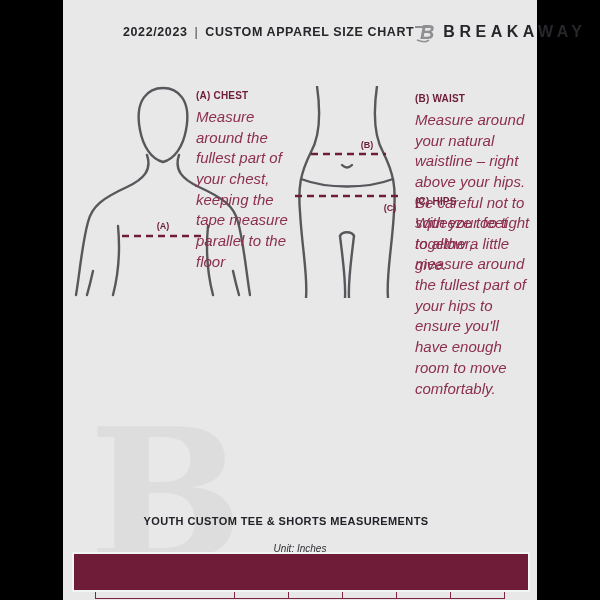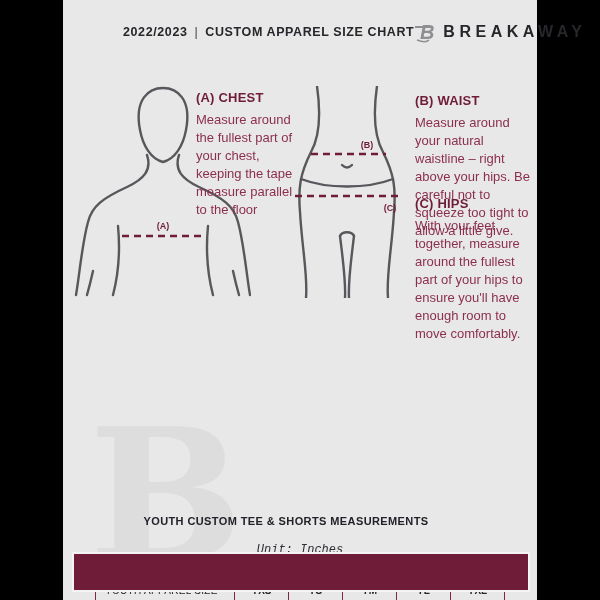--- a/index.html
+++ b/index.html
@@ -35,36 +35,36 @@
   .brand{ display:flex; align-items:center; gap:7px;}
   .brand-logo{ width:22px; height:24px; position:relative; flex:0 0 auto;}
   .brand-name{
     font-weight:700; font-size:16px; letter-spacing:4.5px; color:#26262B; white-space:nowrap;
   }
   
   .figures{ position:absolute; left:0; top:55px; width:474px; height:215px;}
   .fig{ position:absolute;}
   .guide{ position:absolute;}
   .guide h3{
-    font-size:13px; font-weight:700; color:var(--maroon); letter-spacing:.2px; margin-bottom:6px;
+    font-size:10px; font-weight:700; color:var(--maroon); letter-spacing:.2px; margin-bottom:6px;
   }
   .guide p{
-    font-size:13px; line-height:1.38; color:var(--maroon-text);
+    font-size:15px; font-style:italic; line-height:1.38; color:var(--maroon-text);
   }
   .guide-a{ left:133px; top:7px;  width:102px;}
   .guide-b{ left:352px; top:10px; width:116px;}
   .guide-c{ left:352px; top:113px;width:118px;}
   
   .sec-title{
     position:absolute; left:12px; width:422px; text-align:center;
     font-size:11px; font-weight:700; letter-spacing:.4px; color:#222228;
   }
   .sec-unit{
     position:absolute; left:0; width:474px; text-align:center;
-    font-size:12px; font-style:italic; color:#2E2E34;font-family:Liberation Mono, monospace;
+    font-size:10px; font-style:italic; color:#2E2E34;
   }
   
   .size-table{ position:absolute; left:32px; width:410px;}
   .trow{
     display:grid; grid-template-columns:138px repeat(5,1fr);
     border:1px solid var(--maroon-border); margin-bottom:3px; height:20px;
   }
   .trow.thead{ height:23px;}
   .trow > div{
     display:flex; align-items:center; justify-content:center;

